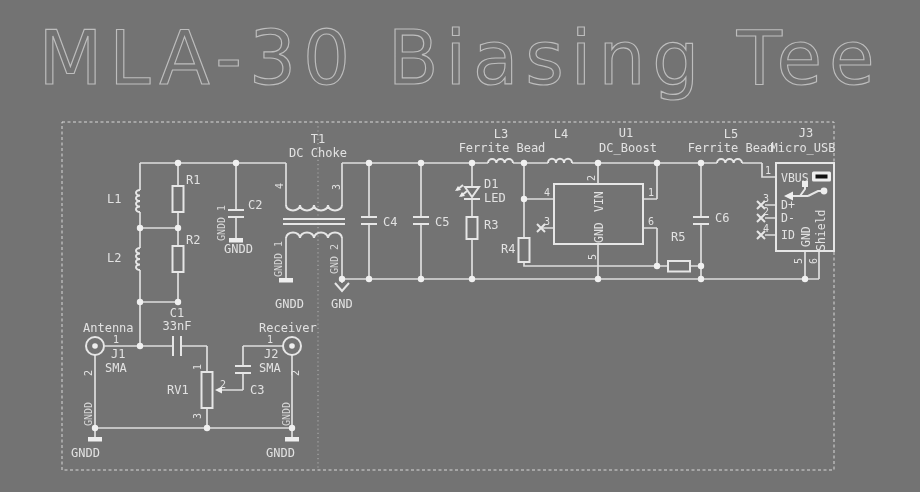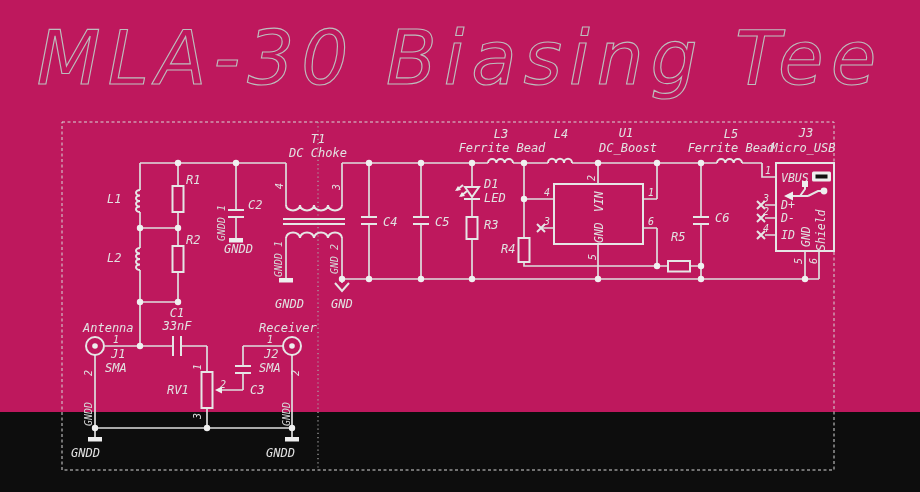--- a/index.html
+++ b/index.html
@@ -1,16 +1,16 @@
 <!DOCTYPE html>
 <html><head>
 <meta charset="utf-8">
 <style>
   html,body{margin:0;padding:0;background:#0d0d0d;width:920px;height:492px;overflow:hidden;}
-  .stage{position:relative;width:920px;height:412px;background:#be185d;font-style:italic;}
+  .stage{position:relative;width:920px;height:492px;background:#737373;}
   svg{position:absolute;left:0;top:0;}
   text{fill:#e2e2e2;font-family:"DejaVu Sans Mono",monospace;font-size:12px;}
   .ttl{fill:none;stroke:#bdbdbd;stroke-width:1.15;font-family:"DejaVu Sans",sans-serif;font-size:74px;letter-spacing:7px;}
   .pin{font-size:10px;}
   .pwr{font-size:10px;fill:#d6d6d6;}
   .inner{font-size:11.5px;}
   .mid{text-anchor:middle;}
   .end{text-anchor:end;}
   .wire{stroke:#dedede;stroke-width:1.7;fill:none;}
   .body{stroke:#e6e6e6;stroke-width:2;fill:none;}

